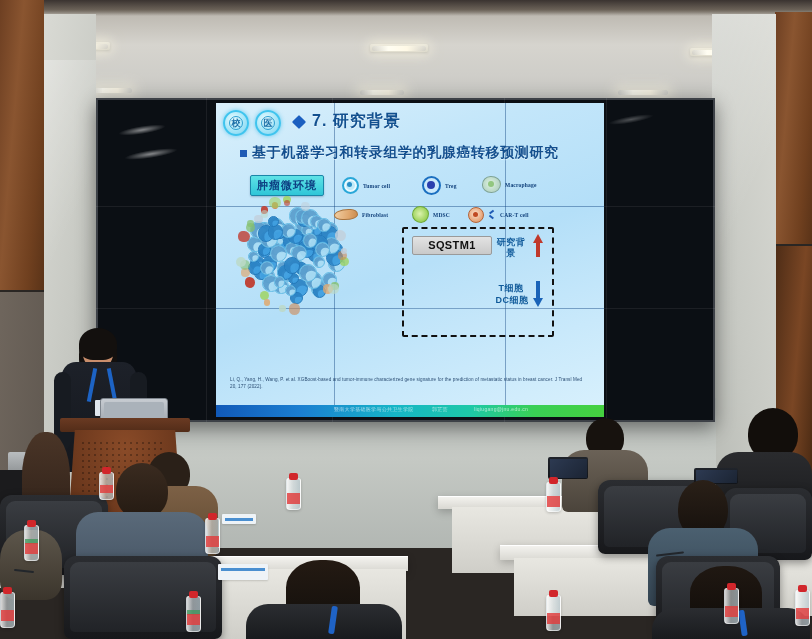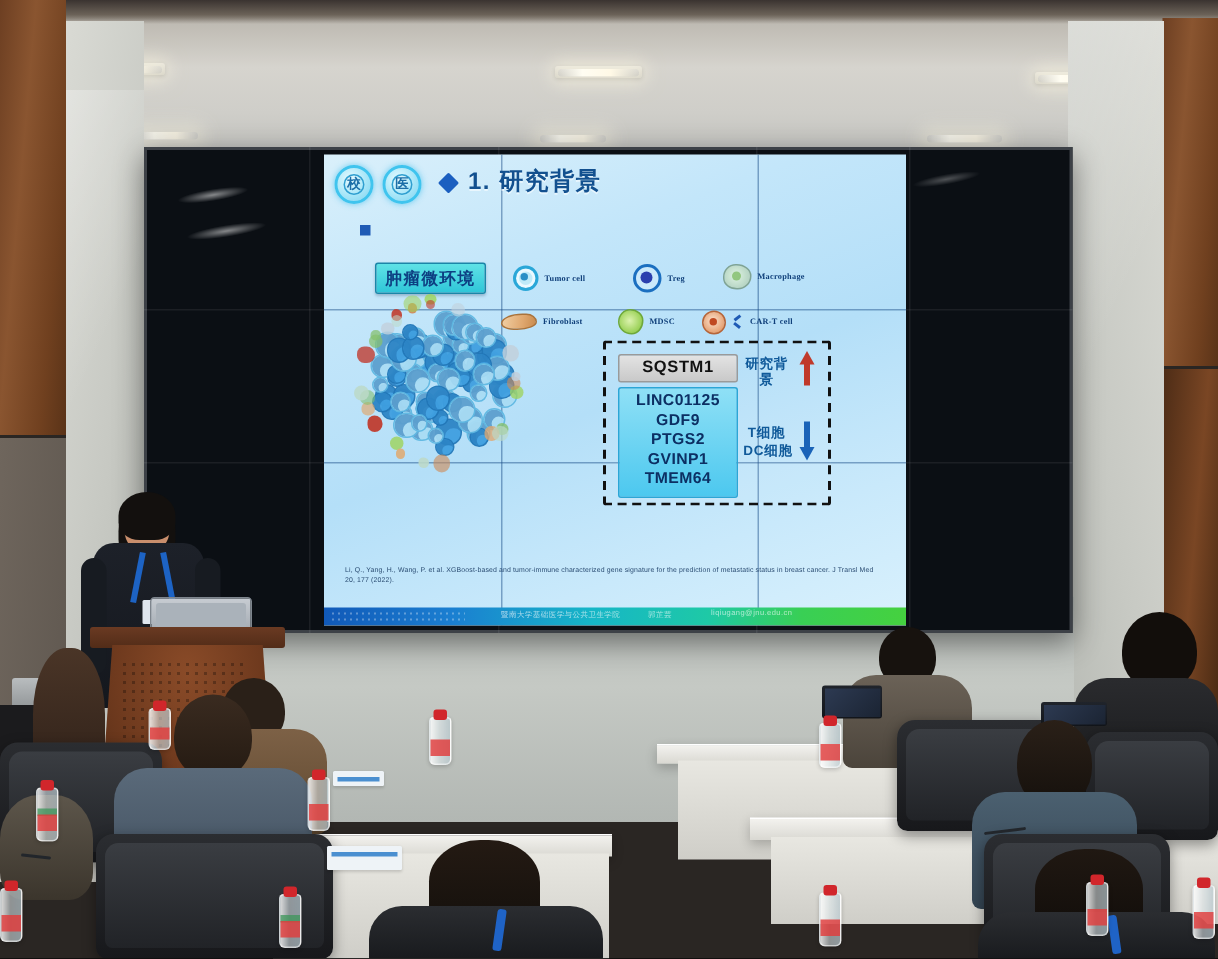--- a/index.html
+++ b/index.html
@@ -242,22 +242,23 @@
       <div class="logo" style="left:7px;top:7px;">
         <i></i>
           <b>校</b>
       </div>
       <div class="logo" style="left:39px;top:7px;">
         <i></i>
           <b>医</b>
       </div>
 
       <div class="diamond" style="left:78px;top:14px;"></div>
-      <div class="t-h1" style="left:96px;top:8px;">1. 研究背景</div>
+      <div class="t-h1" style="left:96px;top:8px;">7. 研究背景</div>
       <div class="sq-bullet" style="left:24px;top:47px;"></div>
+      <div class="t-h2" style="left:36px;top:41px;">基于机器学习和转录组学的乳腺癌转移预测研究</div>
 
       <div class="tme-badge" style="left:34px;top:72px;text-align:right;">肿瘤微环境</div>
 
       <div class="leg" style="left:126px;top:74px;">
         <span class="cell-tumor">
             <i></i>
           </span>
         <span class="lbl">Tumor cell</span>
       </div>
       <div class="leg" style="left:206px;top:73px;">
@@ -399,27 +400,20 @@
           <span style="left: 50.855px; top: 100.029px; width: 11.5158px; height: 11.5158px; background: rgb(208, 138, 86); border-radius: 50%; opacity: 0.608233;"></span>
           <span style="left: 31.3729px; top: -6.5119px; width: 11.5373px; height: 11.5373px; background: rgb(158, 211, 92); border-radius: 50%; opacity: 0.560276;"></span>
           <span style="left: 8.34227px; top: 20.2812px; width: 8.98002px; height: 8.98002px; background: rgb(134, 192, 111); border-radius: 50%; opacity: 0.731544;"></span>
           <span style="left: 45.5129px; top: -3.08354px; width: 6.45124px; height: 6.45124px; background: rgb(192, 57, 43); border-radius: 50%; opacity: 0.606304;"></span>
           <span style="left: 22.5464px; top: 6.65969px; width: 7.88398px; height: 7.88398px; background: rgb(188, 217, 200); border-radius: 50%; opacity: 0.567275;"></span>
           <span style="left: 62.9755px; top: -1.28474px; width: 8.91173px; height: 8.91173px; background: rgb(194, 207, 219); border-radius: 46% 54% 52% 48%; opacity: 0.573875;"></span>
         </div>
 
       <div class="dashbox" style="left:186px;top:124px;width:148px;height:106px;"></div>
       <div class="gene-top" style="left:196px;top:133px;width:78px;height:17px;">SQSTM1</div>
-      <div class="gene-list" style="left:196px;top:155px;width:78px;height:70px;">
-        <div>LINC01125</div>
-        <div>GDF9</div>
-        <div>PTGS2</div>
-        <div>GVINP1</div>
-        <div>TMEM64</div>
-      </div>
       <div class="cn-lab" style="left:278px;top:134px;width:34px;">研究背景</div>
       <div class="arr-shaft shaft-r" style="position:absolute;left:320px;top:138px;height:16px;"></div>
       <div class="arrow arr-up" style="left:317px;top:131px;"></div>
       <div class="cn-lab" style="left:278px;top:180px;width:34px;">T细胞</div>
       <div class="cn-lab" style="left:276px;top:192px;width:40px;">DC细胞</div>
       <div class="arr-shaft shaft-b" style="position:absolute;left:320px;top:178px;height:18px;"></div>
       <div class="arrow arr-dn" style="left:317px;top:195px;"></div>
 
       <div class="cite" style="left:14px;top:274px;">Li, Q., Yang, H., Wang, P. et al. XGBoost-based and tumor-immune characterized gene signature for the prediction of metastatic status in breast cancer. J Transl Med 20, 177 (2022).</div>
 

